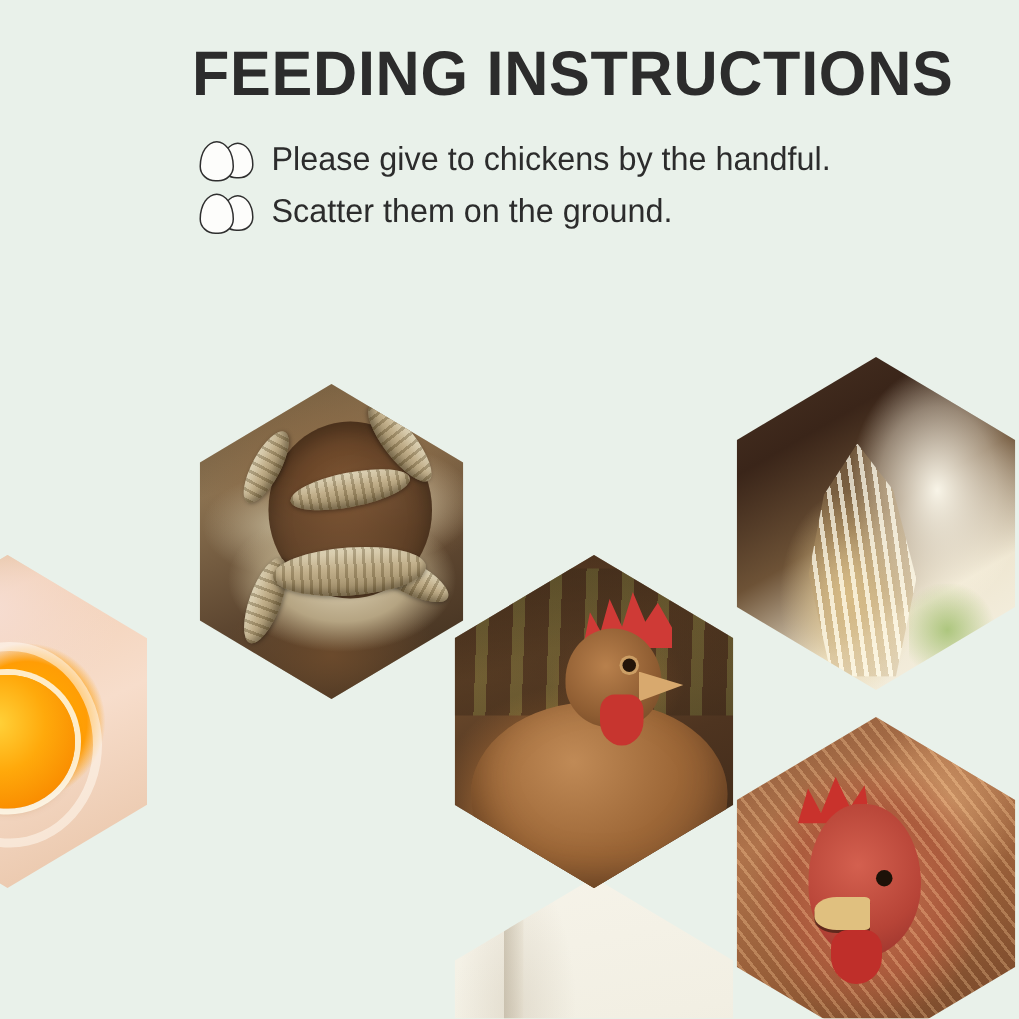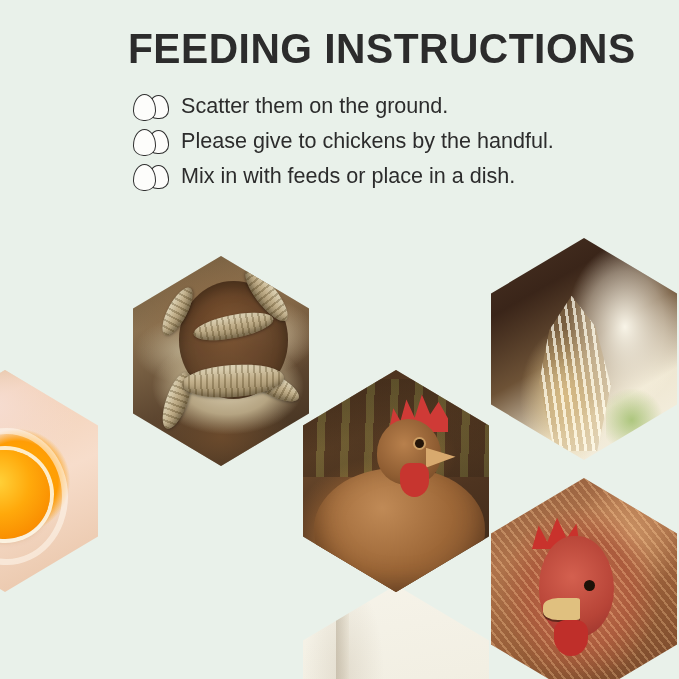--- a/index.html
+++ b/index.html
@@ -246,38 +246,31 @@
   <div class="header">
     <div class="title">FEEDING INSTRUCTIONS</div>
 
     <div class="list">
 
       <div class="row">
         <span class="eggicon">
           <span class="egg back"></span>
           <span class="egg front"></span>
         </span>
-        <span class="rowtext">Scatter them on the ground.</span>
+        <span class="rowtext">Please give to chickens by the handful.</span>
       </div>
 
       <div class="row">
         <span class="eggicon">
           <span class="egg back"></span>
           <span class="egg front"></span>
         </span>
-        <span class="rowtext">Please give to chickens by the handful.</span>
-      </div>
-
-      <div class="row">
-        <span class="eggicon">
-          <span class="egg back"></span>
-          <span class="egg front"></span>
-        </span>
-        <span class="rowtext">Mix in with feeds or place in a dish.</span>
-      </div>
+        <span class="rowtext">Scatter them on the ground.</span>
+      </div>
+
 
 
     </div>
   </div>
 
   <div class="collage">
 
     <div class="hex" id="hex-bright">
       <div class="img">
         <span class="post"></span>

